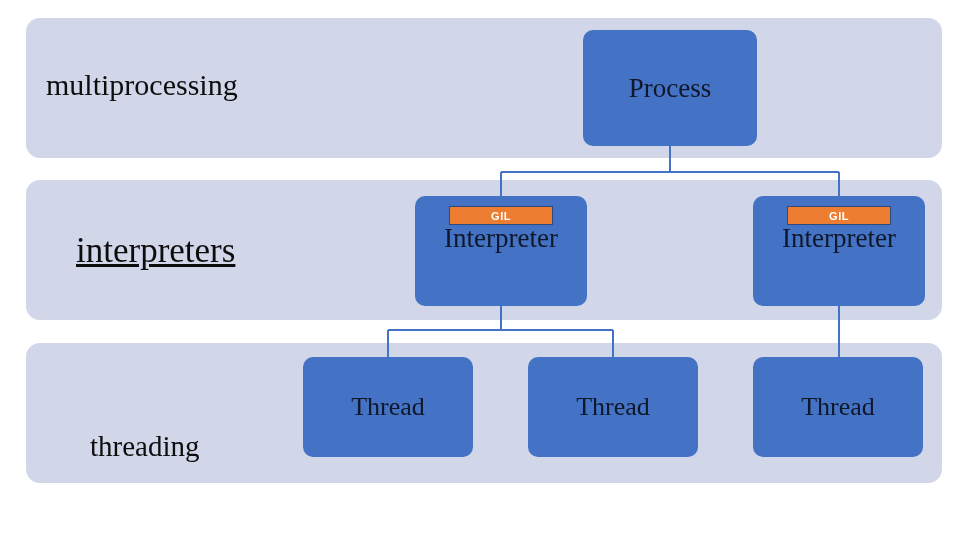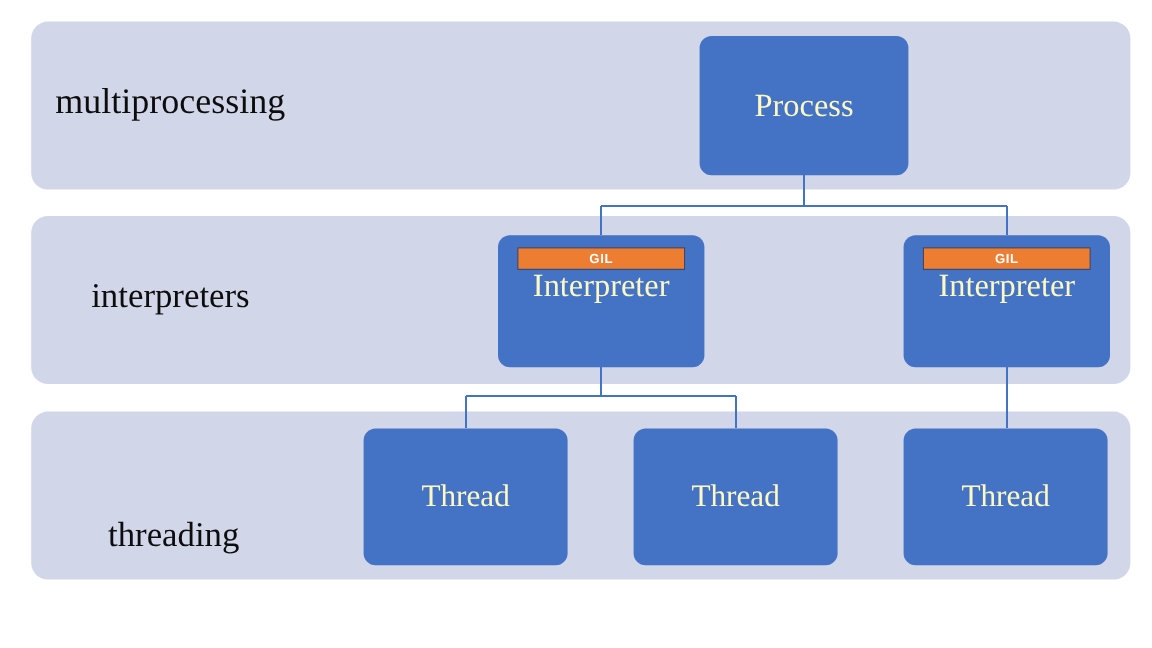--- a/index.html
+++ b/index.html
@@ -42,21 +42,22 @@
     line-height: 1;
   }
   .label-multiprocessing {
     left: 46px;
     top: 70px;
     font-size: 30px;
   }
   .label-interpreters {
     left: 76px;
     top: 233px;
-    font-size: 29px;
+    font-size: 35px;
+    text-decoration: underline;
   }
   .label-threading {
     left: 90px;
     top: 396px;
     font-size: 29px;
     margin-top: 36px;
   }
 
   
   #connectors {
@@ -75,21 +76,21 @@
     border-radius: 10px;
     box-sizing: border-box;
     display: flex;
     flex-direction: column;
     align-items: center;
     justify-content: center;
     color: #ffffff;
     font-family: "Liberation Serif", serif;
   }
   .node-label {
-    color: #fef9c3;
+    color: #0f172a;
     font-family: "Liberation Serif", serif;
     font-weight: 400;
     line-height: 1;
     text-align: center;
   }
 
   .node-process {
     left: 583px;
     top: 30px;
     width: 174px;
@@ -102,39 +103,39 @@
     width: 172px;
     height: 110px;
     justify-content: flex-start;
     padding-top: 10px;
   }
   .node-interpreter-1 { left: 415px; }
   .node-interpreter-2 { left: 753px; }
   .node-interpreter .node-label { font-size: 27px; margin-top: 0; }
 
   .gil-badge {
-    width: 140px;
+    width: 104px;
     height: 19px;
     background: #ed7d31;
     border: 1.5px solid #2f4a7c;
     box-sizing: border-box;
     display: flex;
     align-items: center;
     justify-content: center;
     font-family: "Liberation Sans", sans-serif;
     font-size: 11px;
     font-weight: bold;
     color: #ffffff;
     letter-spacing: 0.5px;
   }
 
   .node-thread {
     top: 357px;
     width: 170px;
-    height: 114px;
+    height: 100px;
   }
   .node-thread-1 { left: 303px; }
   .node-thread-2 { left: 528px; }
   .node-thread-3 { left: 753px; }
   .node-thread .node-label { font-size: 26px; }
 </style>
 </head>
 <body>
 
 <div id="stage">

